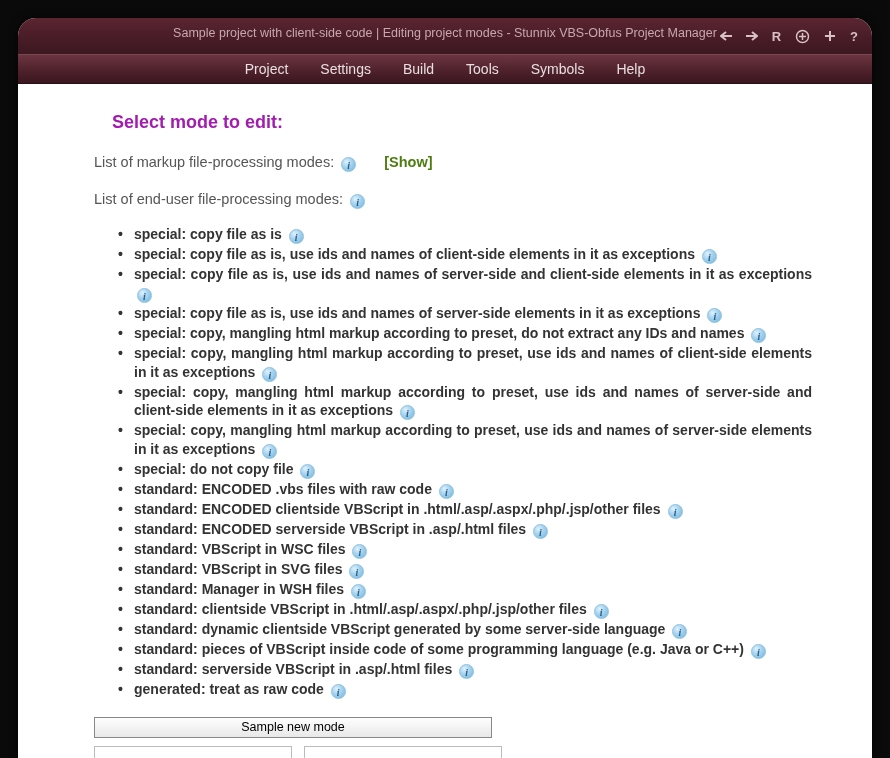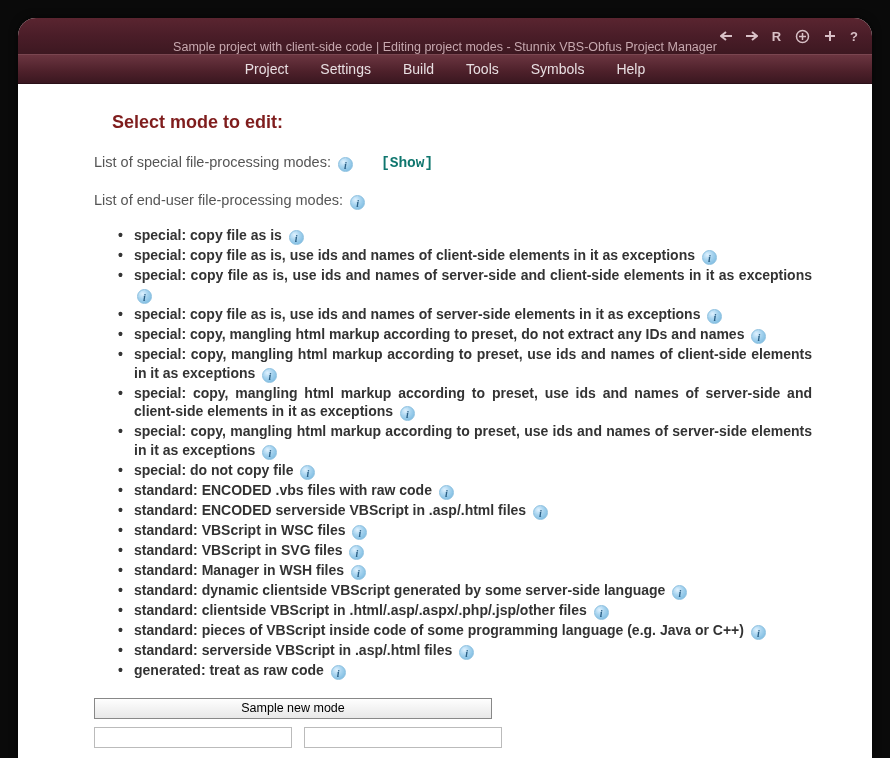--- a/index.html
+++ b/index.html
@@ -19,22 +19,22 @@
     bottom: 0;
     background: #fff;
     border-radius: 18px 18px 0 0;
     overflow: hidden;
     box-shadow: 0 0 8px rgba(0,0,0,0.6);
   }
   .header-bar {
     background: linear-gradient(to bottom, #5a2530 0%, #4a1d28 50%, #3d1821 100%);
     height: 36px;
     display: flex;
-    align-items: flex-end;
-    padding: 0 12px;
+    align-items: flex-start;
+    padding: 8px 12px;
     color: #c7a8af;
     font-size: 12.5px;
     position: relative;
   }
   .header-title {
     flex: 1;
     text-align: center;
   }
   .header-icons {
     display: flex;
@@ -72,34 +72,33 @@
     padding: 28px 60px 20px 76px;
     height: calc(100% - 66px);
     overflow: hidden;
     color: #333;
   }
   .page-heading {
     font-size: 18px;
     font-weight: bold;
     margin-bottom: 18px;
     margin-left: 18px;
-    color: #7f1d1d;
+    color: #a21caf;
   }
   .section-row {
     font-size: 14.5px;
     color: #555;
     margin-bottom: 14px;
     line-height: 1.6;
   }
   .show-link {
     font-weight: bold;
-    color: #0f766e;
+    color: #4d7c0f;
     margin-left: 24px;
     cursor: pointer;
-    font-family: Liberation Mono, monospace;
   }
   .info-icon {
     display: inline-block;
     width: 15px;
     height: 15px;
     border-radius: 50%;
     background: radial-gradient(circle at 35% 30%, #e0f2ff 0%, #a8d4ef 40%, #6fb4dd 100%);
     color: #2a5f85;
     font-size: 10px;
     font-weight: bold;
@@ -200,47 +199,48 @@
     <span class="nav-item">Tools</span>
     <span class="nav-item">Symbols</span>
     <span class="nav-item">Help</span>
   </div>
 
   <div class="content-area">
 
     <div class="page-heading">Select mode to edit:</div>
 
     <div class="section-row">
-      <span>List of special file-processing modes:</span>
+      <span>List of markup file-processing modes:</span>
       <span class="info-icon">i</span>
       <span class="show-link">[Show]</span>
     </div>
 
     <div class="section-row">
       <span>List of end-user file-processing modes:</span>
       <span class="info-icon">i</span>
     </div>
 
     <ul class="mode-list" id="mode-list">
         <li><span class="mode-link">special: copy file as is</span> <span class="info-icon">i</span></li>
         <li><span class="mode-link">special: copy file as is, use ids and names of client-side elements in it as exceptions</span> <span class="info-icon">i</span></li>
         <li><span class="mode-link">special: copy file as is, use ids and names of server-side and client-side elements in it as exceptions</span> <span class="info-icon">i</span></li>
         <li><span class="mode-link">special: copy file as is, use ids and names of server-side elements in it as exceptions</span> <span class="info-icon">i</span></li>
         <li><span class="mode-link">special: copy, mangling html markup according to preset, do not extract any IDs and names</span> <span class="info-icon">i</span></li>
         <li><span class="mode-link">special: copy, mangling html markup according to preset, use ids and names of client-side elements in it as exceptions</span> <span class="info-icon">i</span></li>
         <li><span class="mode-link">special: copy, mangling html markup according to preset, use ids and names of server-side and client-side elements in it as exceptions</span> <span class="info-icon">i</span></li>
         <li><span class="mode-link">special: copy, mangling html markup according to preset, use ids and names of server-side elements in it as exceptions</span> <span class="info-icon">i</span></li>
         <li><span class="mode-link">special: do not copy file</span> <span class="info-icon">i</span></li>
         <li><span class="mode-link">standard: ENCODED .vbs files with raw code</span> <span class="info-icon">i</span></li>
+        <li><span class="mode-link">standard: ENCODED clientside VBScript in .html/.asp/.aspx/.php/.jsp/other files</span> <span class="info-icon">i</span></li>
         <li><span class="mode-link">standard: ENCODED serverside VBScript in .asp/.html files</span> <span class="info-icon">i</span></li>
         <li><span class="mode-link">standard: VBScript in WSC files</span> <span class="info-icon">i</span></li>
         <li><span class="mode-link">standard: VBScript in SVG files</span> <span class="info-icon">i</span></li>
         <li><span class="mode-link">standard: Manager in WSH files</span> <span class="info-icon">i</span></li>
+        <li><span class="mode-link">standard: clientside VBScript in .html/.asp/.aspx/.php/.jsp/other files</span> <span class="info-icon">i</span></li>
         <li><span class="mode-link">standard: dynamic clientside VBScript generated by some server-side language</span> <span class="info-icon">i</span></li>
-        <li><span class="mode-link">standard: clientside VBScript in .html/.asp/.aspx/.php/.jsp/other files</span> <span class="info-icon">i</span></li>
         <li><span class="mode-link">standard: pieces of VBScript inside code of some programming language (e.g. Java or C++)</span> <span class="info-icon">i</span></li>
         <li><span class="mode-link">standard: serverside VBScript in .asp/.html files</span> <span class="info-icon">i</span></li>
         <li><span class="mode-link">generated: treat as raw code</span> <span class="info-icon">i</span></li>
       </ul>
 
     <div class="button-row">
       <button class="std-button">Sample new mode</button>
     </div>
 
     <div class="button-row" style="margin-top:8px">

